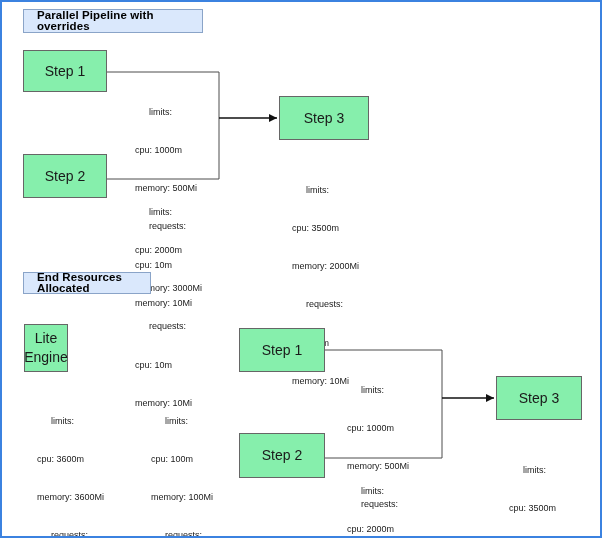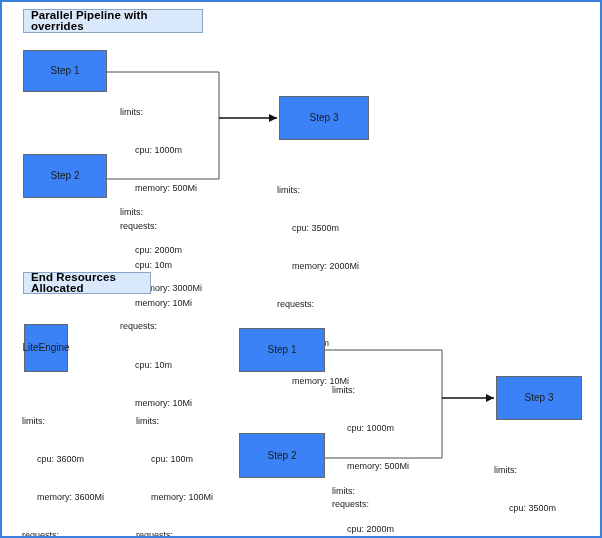--- a/index.html
+++ b/index.html
@@ -22,50 +22,51 @@
   .section-title {
     position: absolute;
     background: #dae8fc;
     border: 1px solid #8aa4c8;
     color: #000000;
     font-weight: bold;
     font-size: 11.5px;
     line-height: 1;
     display: flex;
     align-items: center;
-    padding-left: 7px;
+    padding-left: 13px;
     box-sizing: border-box;
     letter-spacing: 0.1px;
   }
   .node-box {
     position: absolute;
-    background: #3b82f6;
+    background: #86efac;
     border: 1px solid #666666;
     box-sizing: border-box;
     display: flex;
     align-items: center;
     justify-content: center;
     text-align: center;
-    font-size: 10px;
+    font-size: 14px;
     color: #1a1a1a;
     line-height: 1.35;
   }
   .res-block {
     position: absolute;
     font-size: 9px;
     color: #1a1a1a;
     line-height: 1.42;
     white-space: pre;
   }
   .res-block .ind {
     padding-left: 15px;
     display: block;
   }
   .res-block .top {
     display: block;
+    margin-left: 29px;
   }
   svg.wires {
     position: absolute;
     left: 0;
     top: 0;
     width: 602px;
     height: 538px;
     pointer-events: none;
   }
   .wire {
@@ -131,21 +132,21 @@
     <span class="top">limits:</span>
     <span class="ind">cpu: 3500m</span>
     <span class="ind">memory: 2000Mi</span>
     <span class="top">requests:</span>
     <span class="ind">cpu: 10m</span>
     <span class="ind">memory: 10Mi</span>
   </div>
 
   <div class="section-title" style="left:21px; top:270px; width:128px; height:22px;">End Resources Allocated</div>
 
-  <div class="node-box" style="left:22px; top:322px; width:44px; height:48px; flex-direction:row;">
+  <div class="node-box" style="left:22px; top:322px; width:44px; height:48px; flex-direction:column;">
     <span>Lite</span>
     <span>Engine</span>
   </div>
 
   <div class="res-block" style="left:20px; top:387px;">
     <span class="top">limits:</span>
     <span class="ind">cpu: 3600m</span>
     <span class="ind">memory: 3600Mi</span>
     <span class="top">requests:</span>
     

